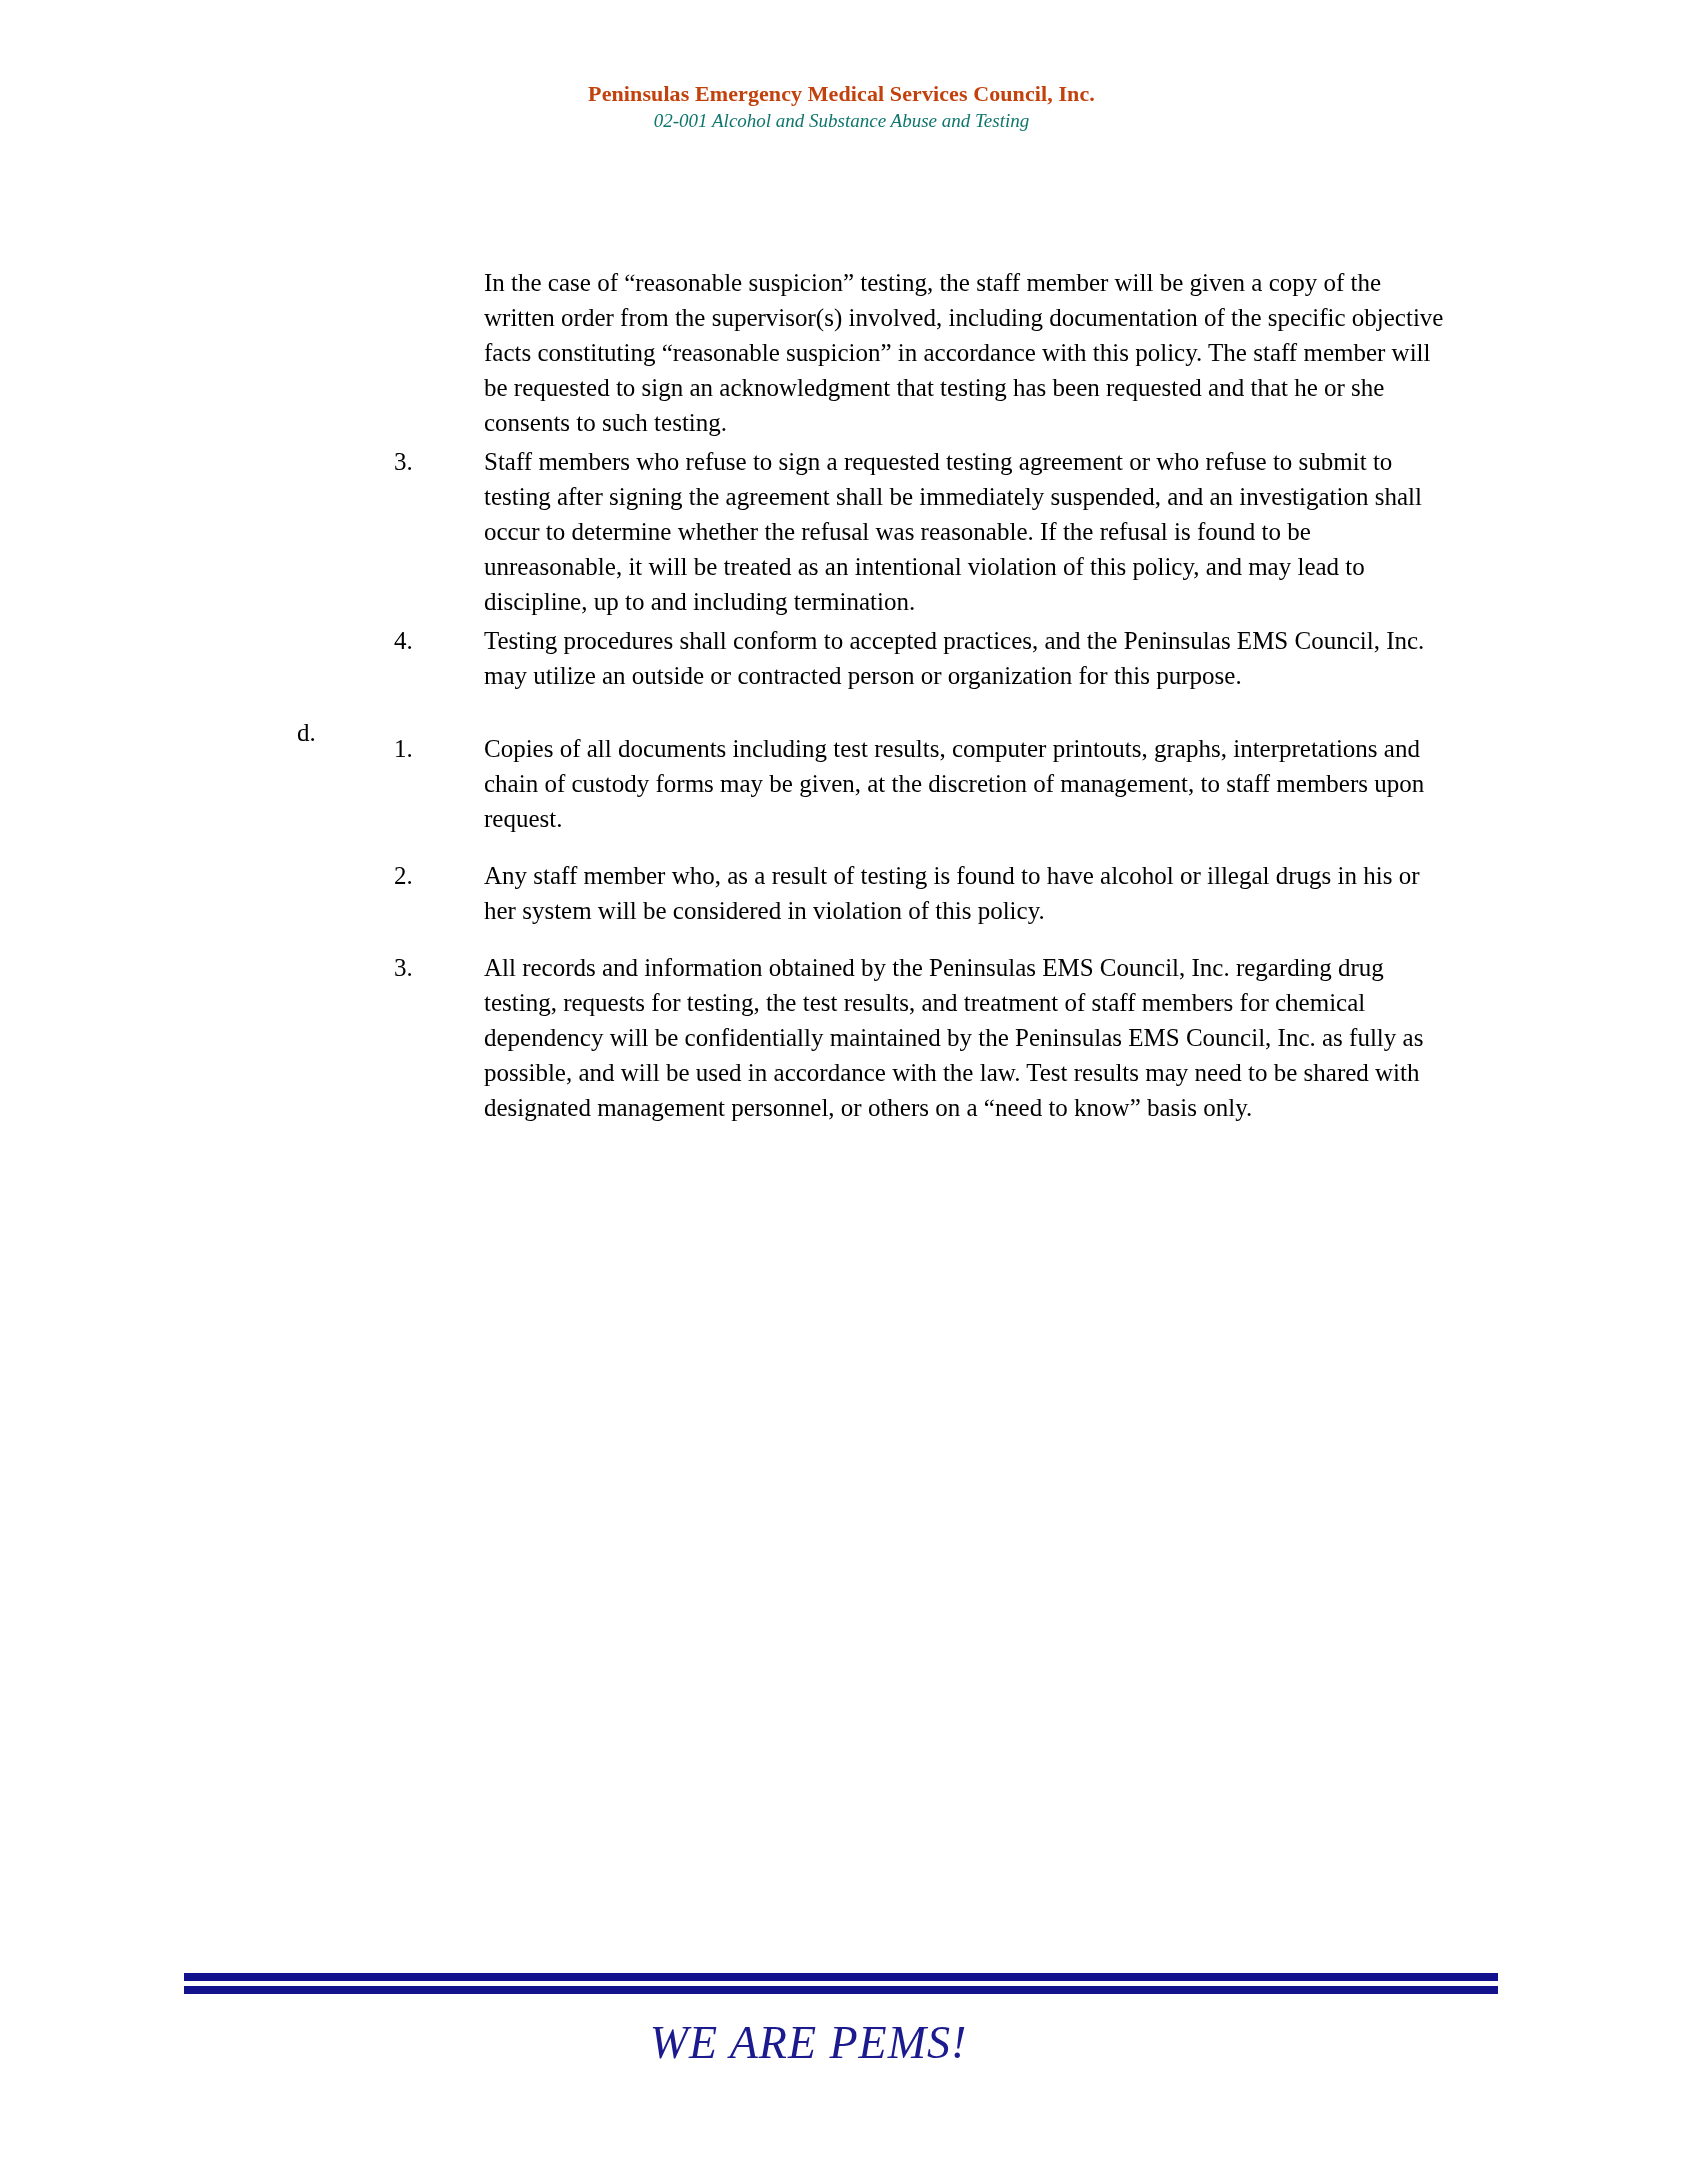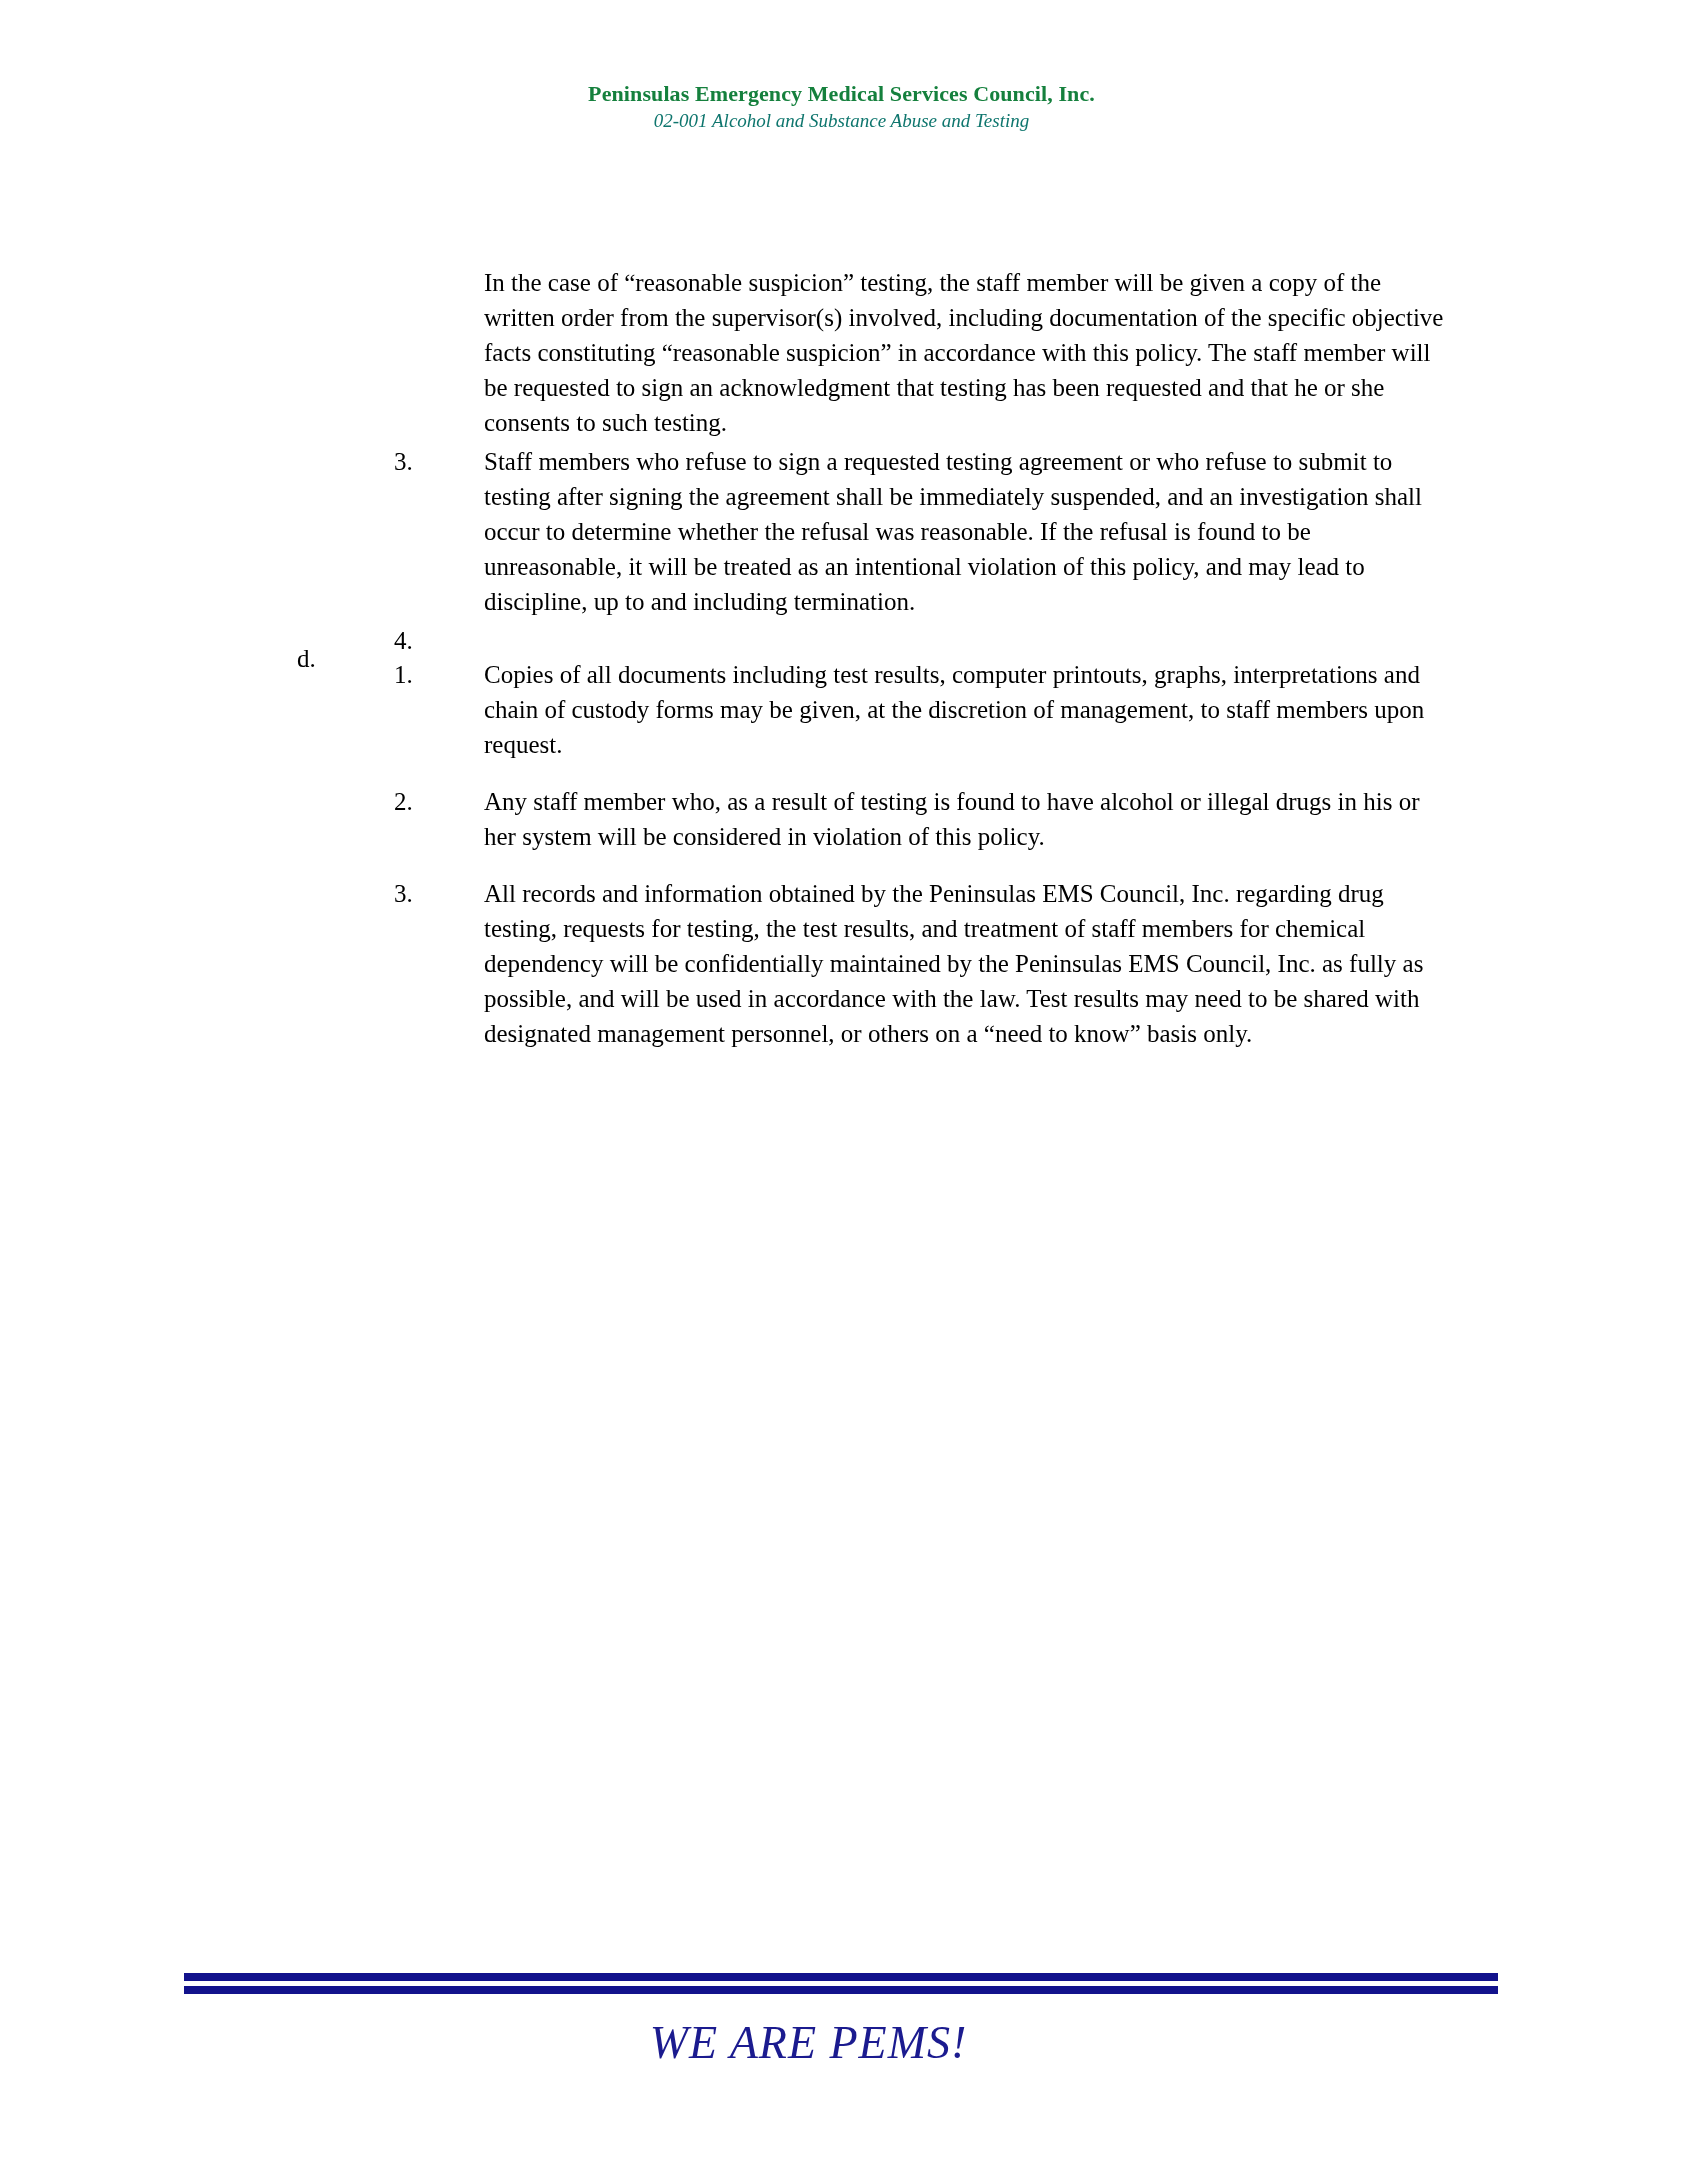--- a/index.html
+++ b/index.html
@@ -23,21 +23,21 @@
   .doc-header {
     position: absolute;
     top: 81px;
     left: 0;
     width: 100%;
     text-align: center;
   }
   .doc-header .org-name {
     font-size: 22px;
     font-weight: bold;
-    color: #15803d;
+    color: #c2410c;
     letter-spacing: 0.1px;
     line-height: 1.15;
   }
   .doc-header .doc-subtitle {
     margin-top: 4px;
     font-size: 19px;
     font-style: italic;
     color: #0f766e;
     line-height: 1.15;
   }
@@ -153,20 +153,21 @@
 
     <div class="block para-cont sp-0">In the case of “reasonable suspicion” testing, the staff member will be given a copy of the written order from the supervisor(s) involved, including documentation of the specific objective facts constituting “reasonable suspicion” in accordance with this policy.  The staff member will be requested to sign an acknowledgment that testing has been requested and that he or she consents to such testing.</div>
 
     <div class="block item-lvl2 sp-sm">
       <span class="marker">3.</span>
       <span>Staff members who refuse to sign a requested testing agreement or who refuse to submit to testing after signing the agreement shall be immediately suspended, and an investigation shall occur to determine whether the refusal was reasonable.  If the refusal is found to be unreasonable, it will be treated as an intentional violation of this policy, and may lead to discipline, up to and including termination.</span>
     </div>
 
     <div class="block item-lvl2 sp-sm">
       <span class="marker">4.</span>
+      <span>Testing procedures shall conform to accepted practices, and the Peninsulas EMS Council, Inc. may utilize an outside or contracted person or organization for this purpose.</span>
     </div>
 
     <div class="block item-lvl1 sp-md">
       <span class="marker">d.</span>
     </div>
 
     <div class="block item-lvl2 sp-lg">
       <span class="marker">1.</span>
       <span>Copies of all documents including test results, computer printouts, graphs, interpretations and chain of custody forms may be given, at the discretion of management, to staff members upon request.</span>
     </div>

